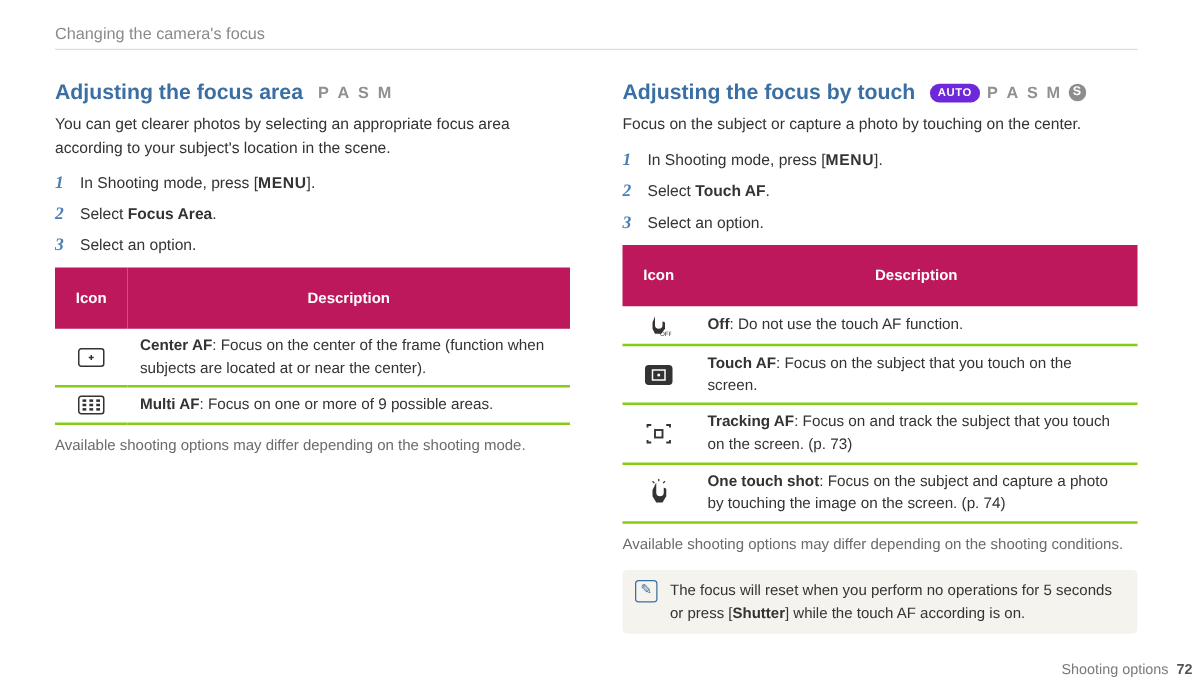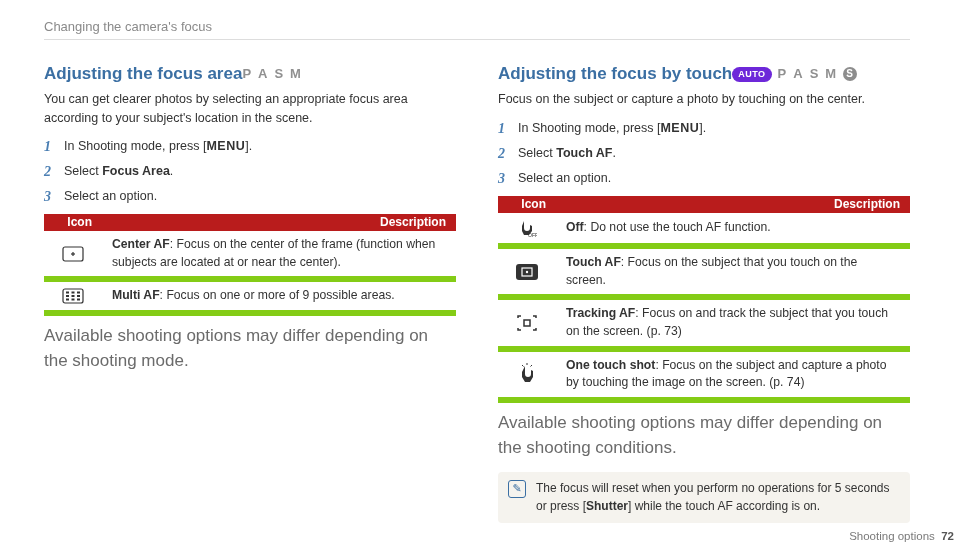--- a/index.html
+++ b/index.html
@@ -2,34 +2,34 @@
 <html><head>
 <meta charset="utf-8">
 <style>
 *{box-sizing:border-box;margin:0;padding:0}
 body{width:954px;height:557px;background:#fff;font-family:Arial,Helvetica,sans-serif;color:#333;font-size:12.5px;line-height:1.45;position:relative}
 .page{padding:18px 44px 0 44px}
 .breadcrumb{color:#8a8a8a;font-size:13px;margin-bottom:0}
 hr.head-rule{border:none;border-top:1px solid #ddd;margin:2px 0 22px 0}
 .cols{display:flex;gap:42px}
 .col{flex:1;min-width:0}
-.sec-title{color:#3b6fa3;font-size:17px;font-weight:bold;margin-bottom:4px;display:flex;align-items:center;gap:0}
+.sec-title{color:#3b6fa3;font-size:17px;font-weight:bold;margin-bottom:4px;display:flex;align-items:center;gap:12px}
 .modes{display:flex;gap:6px;align-items:center;color:#909090;font-weight:600;font-size:13px;letter-spacing:1px}
 .pill{display:inline-block;background:#6d28d9;color:#fff;font-size:9px;padding:1px 6px;border-radius:8px;font-weight:600;letter-spacing:.5px}
 .pill-dark{display:inline-flex;align-items:center;justify-content:center;background:#8d8d8d;color:#fff;width:14px;height:14px;border-radius:7px;font-size:10px;font-weight:700}
 .intro{margin-bottom:10px}
 .step{display:flex;gap:8px;margin:5px 0}
 .stepnum{color:#4b7fb3;font-style:italic;font-weight:bold;font-family:Georgia,serif;font-size:14px;width:12px}
 .btn-kw{font-weight:bold;letter-spacing:.5px}
 table.tbl{width:100%;border-collapse:collapse;margin-top:6px;font-size:12.2px}
-table.tbl th{background:#b91c1c;color:#fff;text-align:right;padding:0 10px;font-weight:600;font-size:12px}
+table.tbl th{background:#be185d;color:#fff;text-align:center;padding:16px 10px;font-weight:600;font-size:12px}
 table.tbl th:first-child{width:58px}
-table.tbl td{padding:5px 10px;border-bottom:6px solid #84cc16;vertical-align:middle}
+table.tbl td{padding:5px 10px;border-bottom:2px solid #84cc16;vertical-align:middle}
 table.tbl td.ic{text-align:center}
-.footnote{color:#6b6b6b;font-size:17px;margin-top:8px}
+.footnote{color:#6b6b6b;font-size:12px;margin-top:8px}
 .notebox{margin-top:12px;background:#f5f3ee;border-radius:4px;padding:8px 10px;display:flex;gap:10px;align-items:flex-start;font-size:12px}
 .noteicon{width:18px;height:18px;border:1.3px solid #3b6fa3;border-radius:3px;display:flex;align-items:center;justify-content:center;color:#3b6fa3;font-size:11px;flex:none}
 .footer{position:absolute;bottom:12px;left:0;right:0;text-align:right;color:#7a7a7a;font-size:11.5px}
 .footer b{color:#555}
 svg.icon{display:block;margin:0 auto}
 </style>
 </head>
 <body>
 
 <div class="page">

